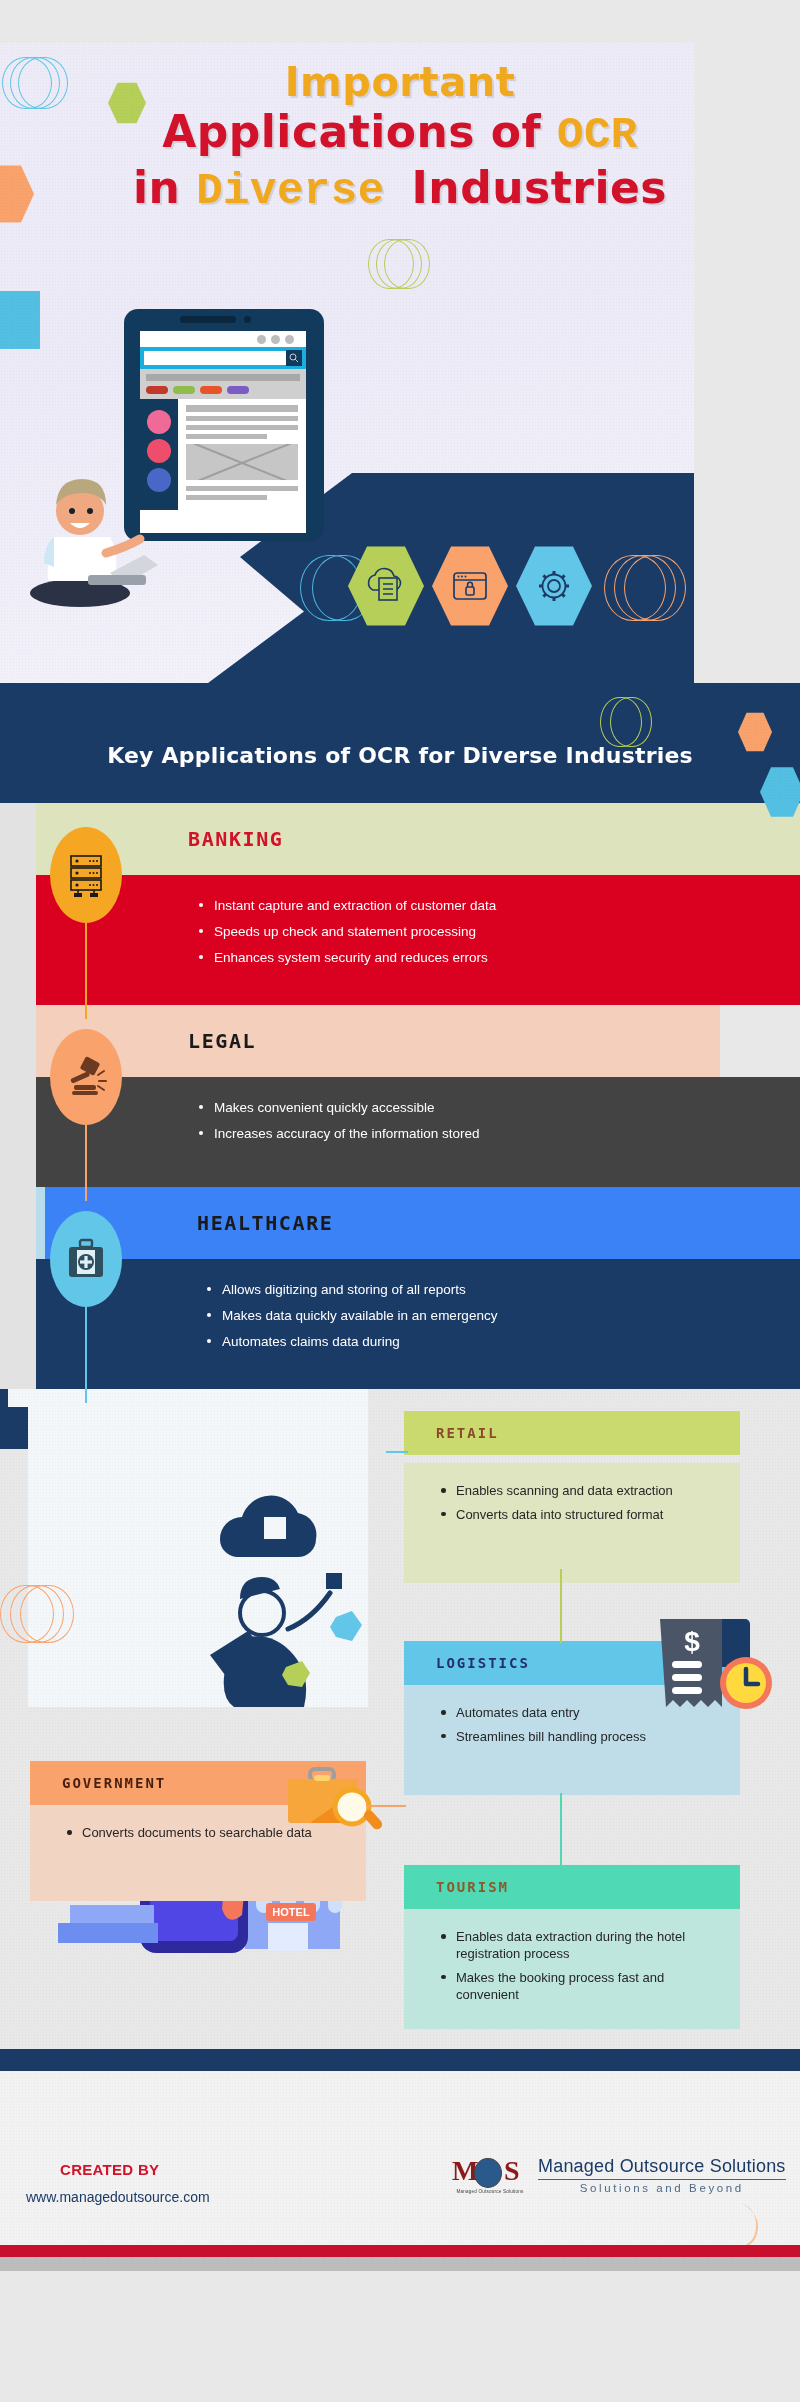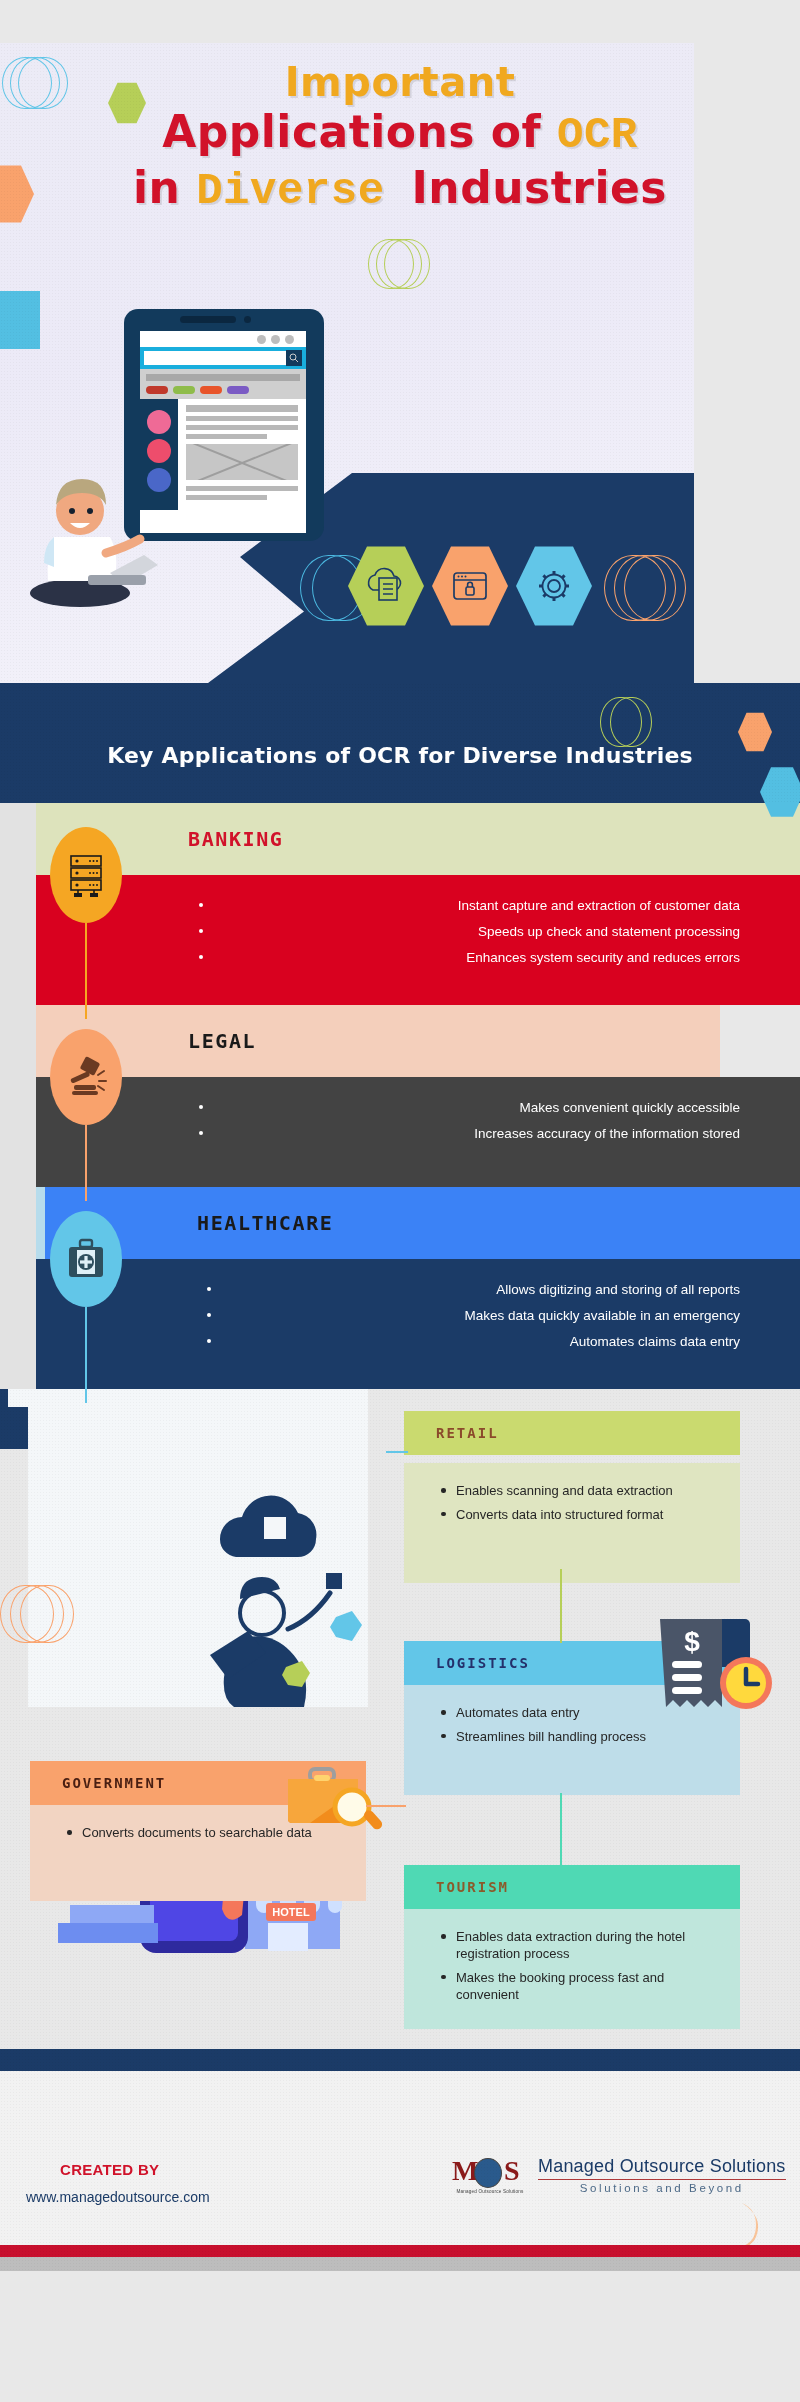--- a/index.html
+++ b/index.html
@@ -130,21 +130,21 @@
   .strip { position:relative; width:800px; }
   .strip .leftbar { position:absolute; left:84px; top:0; bottom:0; width:1.5px; background:#1b3b67; }
   .sec-head {
     position:relative; height:72px;
   }
   .sec-head .label {
     position:absolute; left:188px; top:24px;
     font-family:"DejaVu Sans Mono", monospace;
     font-size:20px; font-weight:bold; letter-spacing:1.6px;
   }
-  .sec-body { position:relative;text-align:right; }
+  .sec-body { position:relative; }
   .sec-body ul { list-style:none; padding:0; margin:0; position:absolute; left:196px; top:22px; right:60px;}
   .sec-body li {
     position:relative; padding-left:18px; margin-bottom:8px;
     font-family:"Liberation Sans", sans-serif;
     font-size:13.5px; line-height:1.35;
   }
   .sec-body li:before {
     content:""; position:absolute; left:3px; top:6px; width:4px;height:4px;border-radius:50%;
     background:currentColor;
   }
@@ -441,21 +441,21 @@
     <div style="position:absolute;left:0;top:0;width:36px;height:206px;background:#e2e2e2;"></div>
     <div style="position:absolute;left:36px;top:0;width:48px;height:76px;background:#b7dcec;"></div>
     <div class="leftbar"></div>
     <div class="sec-head" style="background:#3b82f6;margin-left:45px;width:764px;">
       <div class="label" style="left:152px;color:#1a1a1a;">HEALTHCARE</div>
     </div>
     <div class="sec-body" style="background:#1b3b67;margin-left:36px;width:764px;height:130px;color:#ffffff;">
       <ul style="left:168px;">
             <li>Allows digitizing and storing of all reports</li>
             <li>Makes data quickly available in an emergency</li>
-            <li>Automates claims data entry</li>
+            <li>Automates claims data during</li>
           </ul>
     </div>
     <div class="badge" style="top:24px;background:#62c6e8;">
           <svg width="44" height="44" viewBox="0 0 44 44">
       <rect x="16" y="3" width="12" height="7" rx="2" fill="none" stroke="#2e4f5e" stroke-width="2.4"></rect>
       <rect x="5" y="10" width="34" height="30" rx="3" fill="#2e4f5e"></rect>
       <rect x="13" y="13" width="18" height="24" fill="#dff0f7"></rect>
       <circle cx="22" cy="25" r="8" fill="#2e4f5e"></circle>
       <rect x="20.4" y="19" width="3.2" height="12" fill="#dff0f7"></rect>
       <rect x="16" y="23.4" width="12" height="3.2" fill="#dff0f7"></rect>

